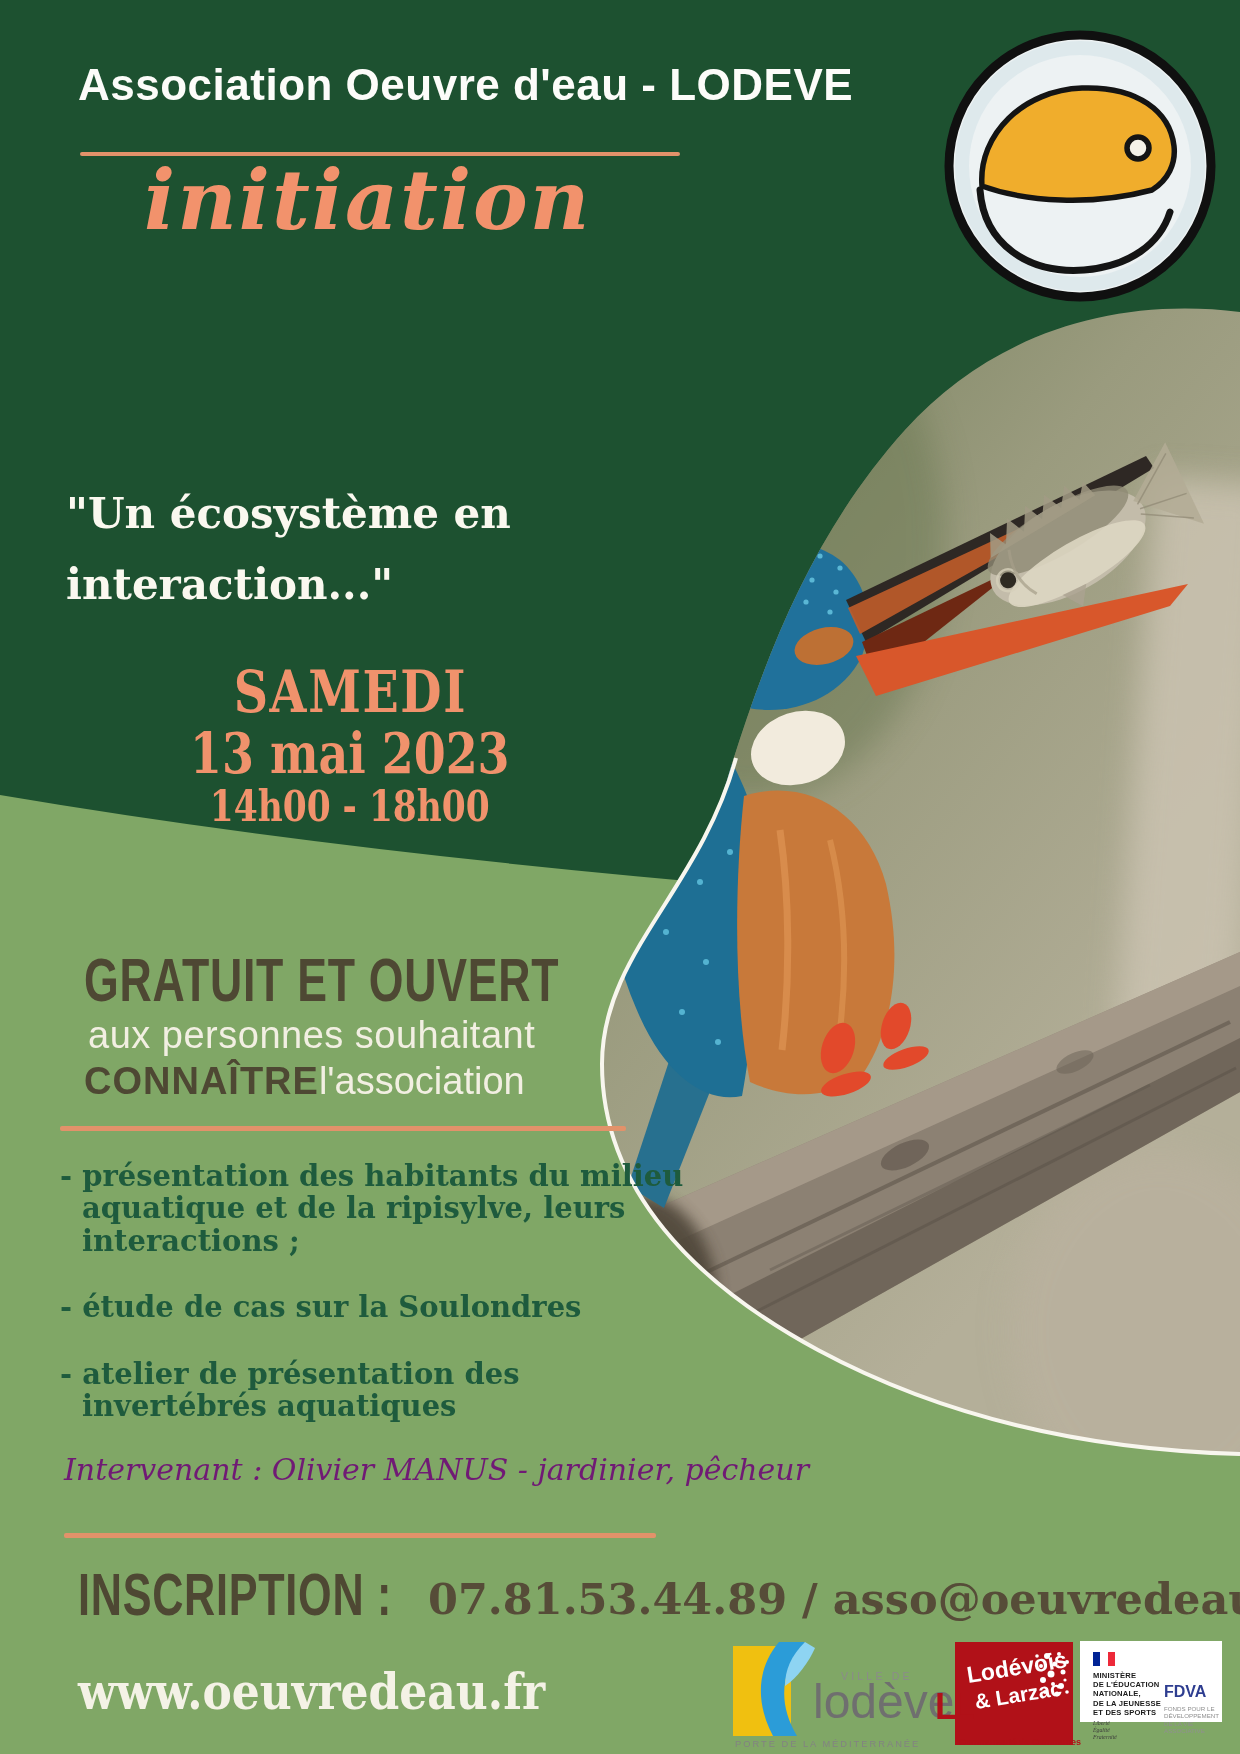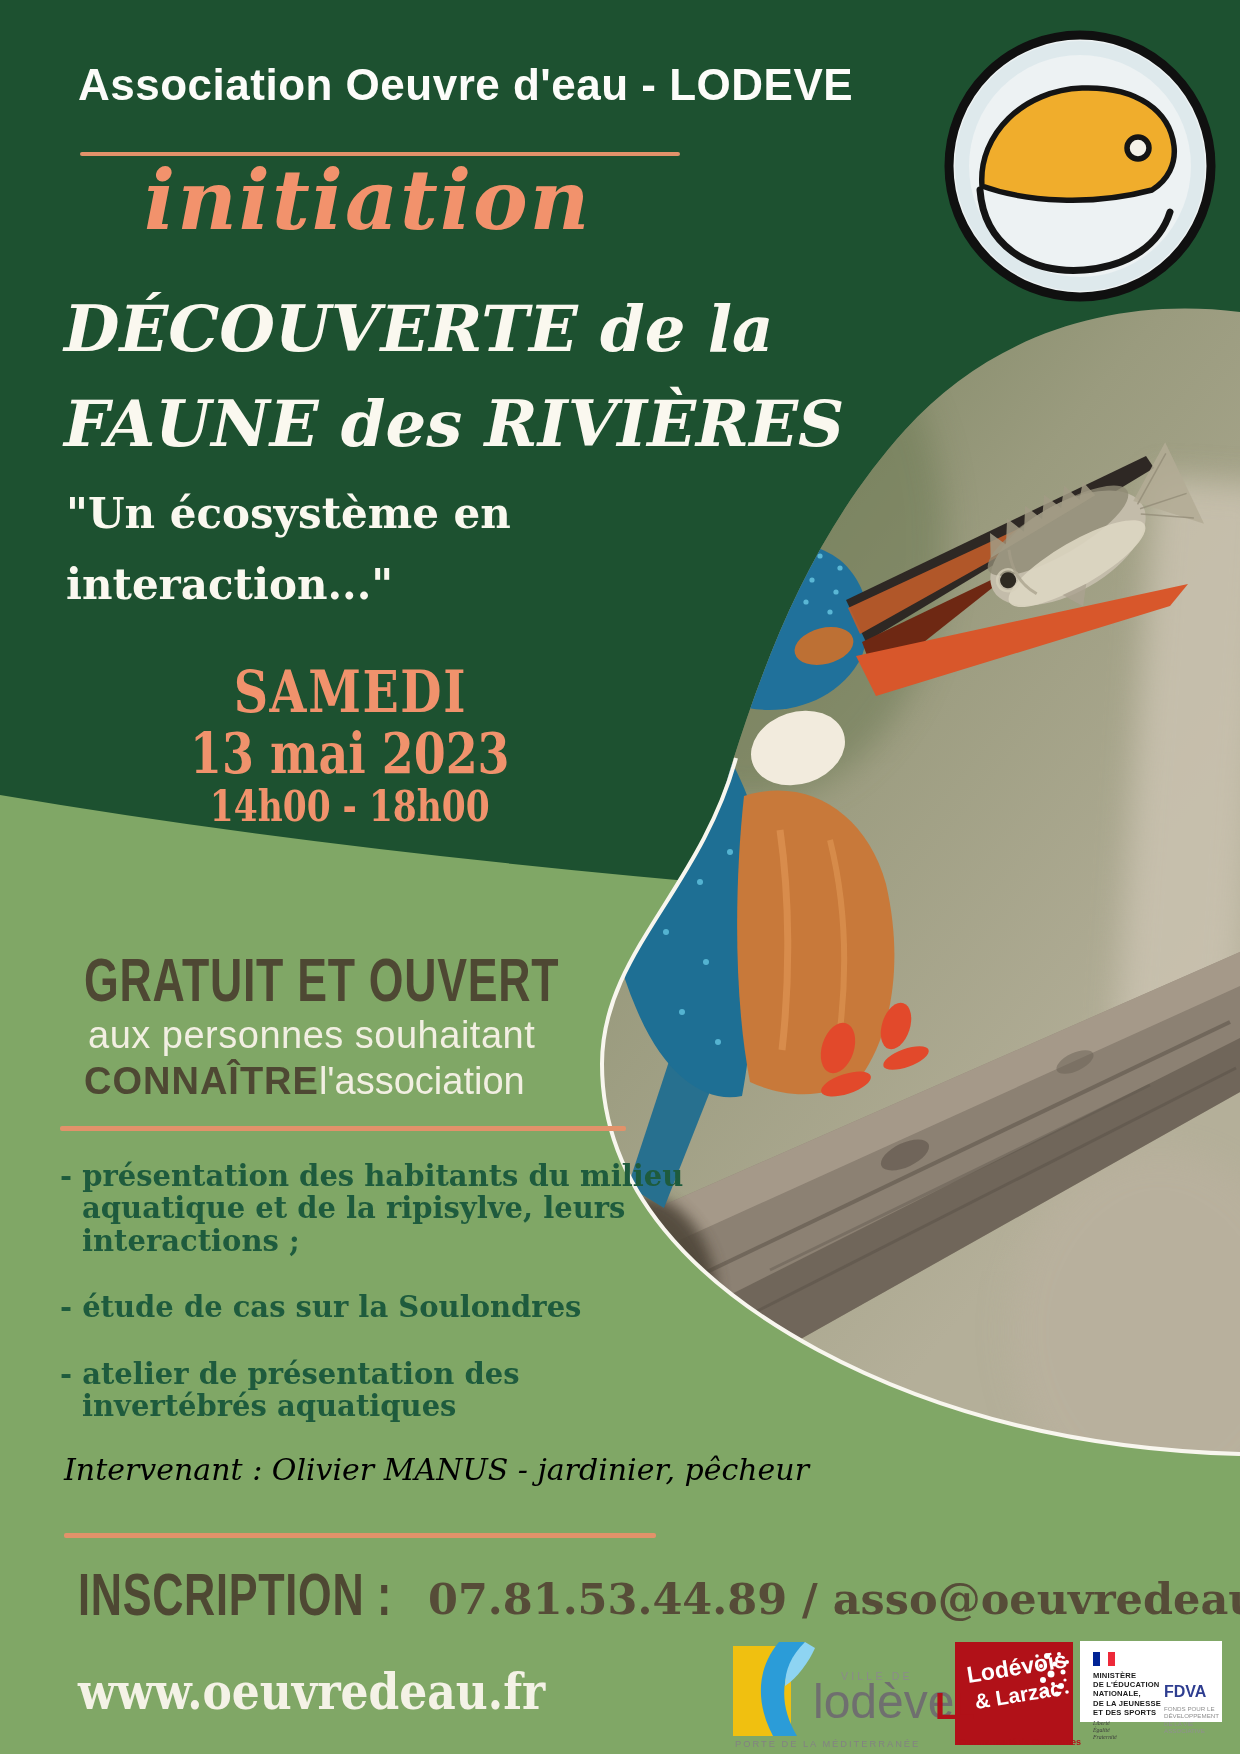--- a/index.html
+++ b/index.html
@@ -25,21 +25,21 @@
   
   .gratuit{left:84px;top:944px;font-size:62px;font-weight:bold;color:#4e4833;letter-spacing:1px;}
   .auxpers{left:88px;top:1014px;font-size:38px;color:#f2efe2;letter-spacing:.5px;}
   .connline{left:84px;top:1060px;font-size:38px;}
   .connline .emph{font-weight:bold;color:#4e4833;letter-spacing:1px;}
   .connline .rest{color:#f2efe2;}
   .rule2{left:60px;top:1126px;width:566px;height:5px;}
   .bullets{left:60px;top:1160px;width:648px;font-size:29px;font-weight:bold;
            color:#1e5b3d;line-height:1.12;}
   .bullets .item{padding-left:22px;text-indent:-22px;margin-bottom:34px;}
-  .interv{left:64px;top:1452px;font-size:30px;font-style:italic;color:#000000;}
+  .interv{left:64px;top:1452px;font-size:30px;font-style:italic;color:#701a75;}
   .rule3{left:64px;top:1533px;width:592px;height:5px;}
   .inscription{left:78px;top:1560px;font-size:60px;font-weight:bold;color:#4e4833;letter-spacing:1px;}
   .contact{left:428px;top:1574px;font-size:43px;font-weight:bold;color:#564c38;white-space:nowrap;}
   .website{left:78px;top:1662px;font-size:50px;font-weight:bold;color:#f4f2e6;}
   
   .lodeve{left:733px;top:1640px;width:205px;height:114px;}
   .lodeve .villede{position:absolute;left:108px;top:30px;font-size:10.5px;letter-spacing:3.2px;color:#8b8b8b;}
   .lodeve .name{position:absolute;left:80px;top:34px;font-size:48px;color:#6f6f6f;}
   .lodeve .tagline{position:absolute;left:2px;top:99px;font-size:9.3px;letter-spacing:2px;color:#828282;white-space:nowrap;}
   .ll{left:935px;top:1642px;width:210px;height:112px;}
@@ -192,24 +192,20 @@
     <path d="M 40,158 C 36,106 82,62 140,60 C 196,58 228,84 232,118 C 234,136 226,152 210,162
              C 150,178 84,174 40,158 Z" fill="#f0ad2c" stroke="#141414" stroke-width="5.5" stroke-linejoin="round"></path>
     <circle cx="196" cy="120" r="11" fill="#f4f1e8" stroke="#141414" stroke-width="5.5"></circle>
     <path d="M 38,162 C 42,216 86,246 142,242 C 188,238 218,216 228,184" fill="none" stroke="#141414" stroke-width="7" stroke-linecap="round"></path>
   </svg>
 
   <div class="abs assoc">Association Oeuvre d'eau - LODEVE</div>
   <div class="abs rule rule1"></div>
   <div class="abs initiation serif">initiation</div>
 
-  <div class="abs title serif">
-    <div>DÉCOUVERTE de la</div>
-    <div>FAUNE des RIVIÈRES</div>
-  </div>
 
   <div class="abs quote serif">
     <div>"Un écosystème en</div>
     <div>interaction..."</div>
   </div>
 
   <div class="abs sched samedi serif">
     <span class="in">SAMEDI</span></div>
   <div class="abs sched date serif">
     <span class="in">13 mai 2023</span></div>

